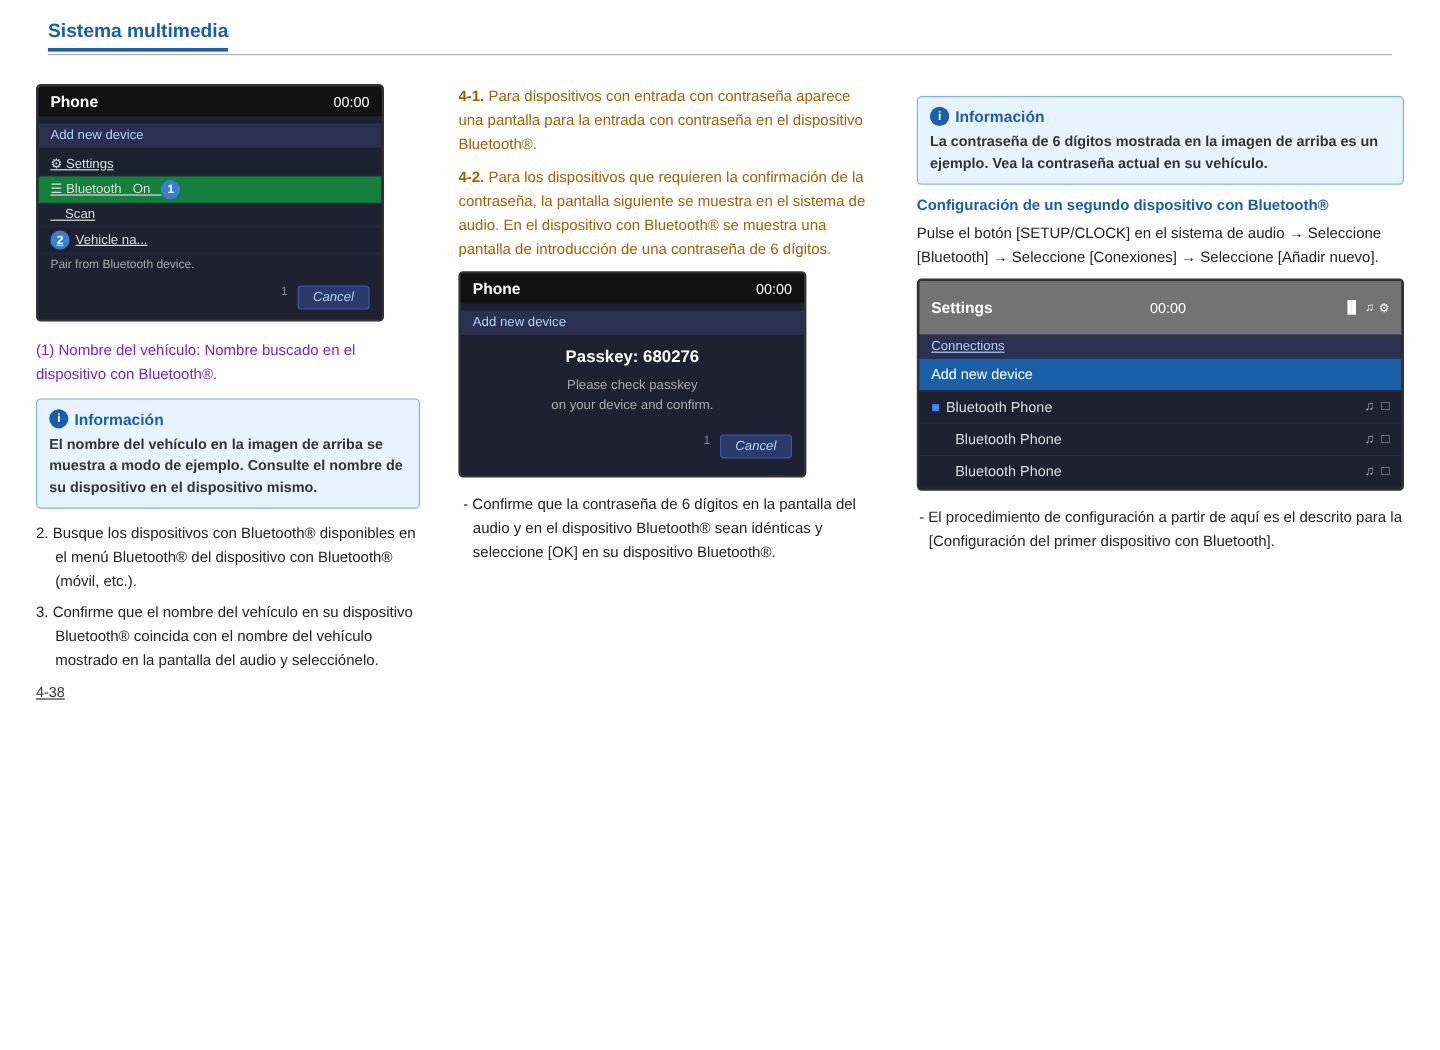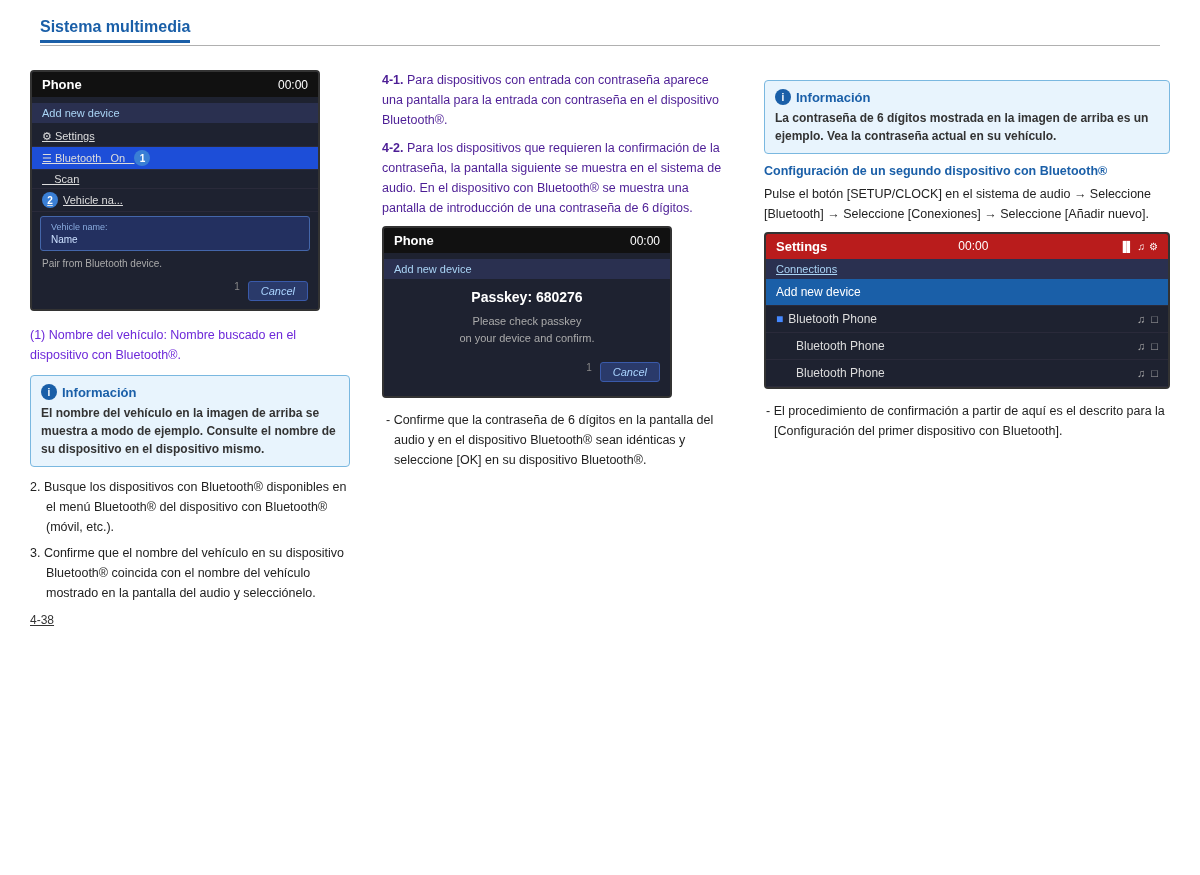--- a/index.html
+++ b/index.html
@@ -97,21 +97,21 @@
     .phone-screen-row {
       display: flex;
       align-items: center;
       padding: 3px 10px;
       font-size: 11px;
       color: #ddd;
       border-bottom: 1px solid #2a2a3a;
       text-decoration: underline;
     }
     .phone-screen-row.selected {
-      background: #1d4ed8;
+      background: #15803d;
     }
     .circle-badge {
       background: #3a7fd5;
       color: #fff;
       border-radius: 50%;
       width: 16px;
       height: 16px;
       display: inline-flex;
       align-items: center;
       justify-content: center;
@@ -217,21 +217,21 @@
       font-size: 12px;
       color: #333;
       margin-top: 10px;
       text-decoration: underline;
     }
 
     
     .step-text {
       font-size: 12.5px;
       line-height: 1.6;
-      color: #4c1d95;
+      color: #a16207;
       margin-bottom: 8px;
     }
     .step-text .step-num {
       font-weight: bold;
     }
     .dash-item {
       padding-left: 12px;
       text-indent: -8px;
       font-size: 12.5px;
       line-height: 1.6;
@@ -292,25 +292,26 @@
 
     
     .settings-screen {
       background: #1a1a2e;
       border-radius: 4px;
       border: 2px solid #333;
       overflow: hidden;
       margin-bottom: 12px;
     }
     .settings-screen-header {
-      background: #b91c1c;
+      background: #737373;
       color: #fff;
       display: flex;
       justify-content: space-between;
-      padding: 5px 10px;
+      align-items: center;
+      padding: 15px 10px;
       font-size: 12px;
     }
     .settings-header-icons {
       display: flex;
       gap: 4px;
       align-items: center;
       font-size: 10px;
     }
     .settings-body {
       background: #1e2230;
@@ -399,24 +400,20 @@
             ☰ Bluetooth &nbsp; On &nbsp;
             <span class="circle-badge">1</span>
           </span>
         </div>
         <div class="phone-screen-row">
           <span>&nbsp;&nbsp;&nbsp; Scan</span>
         </div>
         <div class="phone-screen-row">
           <span class="circle-badge">2</span>
           <span>Vehicle na...</span>
-        </div>
-        <div class="phone-vehicle-name">
-          <div class="vname-title">Vehicle name:</div>
-          <div>Name</div>
         </div>
         <div class="phone-pair-text">Pair from Bluetooth device.</div>
         <div class="phone-btn-row">
           <span style="color:#888;font-size:10px;">1</span>
           <button class="phone-btn">Cancel</button>
         </div>
       </div>
     </div>
 
     <p class="body-text">(1) Nombre del vehículo: Nombre buscado en el dispositivo con Bluetooth®.</p>
@@ -530,16 +527,16 @@
             <span style="margin-left:20px;">Bluetooth Phone</span>
           </div>
           <div class="settings-item-icons">
             <span>♫</span>
             <span>□</span>
           </div>
         </div>
       </div>
     </div>
 
-    <p class="dash-right">- El procedimiento de confirmación a partir de aquí es el descrito para la [Configuración del primer dispositivo con Bluetooth].</p>
+    <p class="dash-right">- El procedimiento de configuración a partir de aquí es el descrito para la [Configuración del primer dispositivo con Bluetooth].</p>
 
   </div>
 </div>
 
 </body></html>

